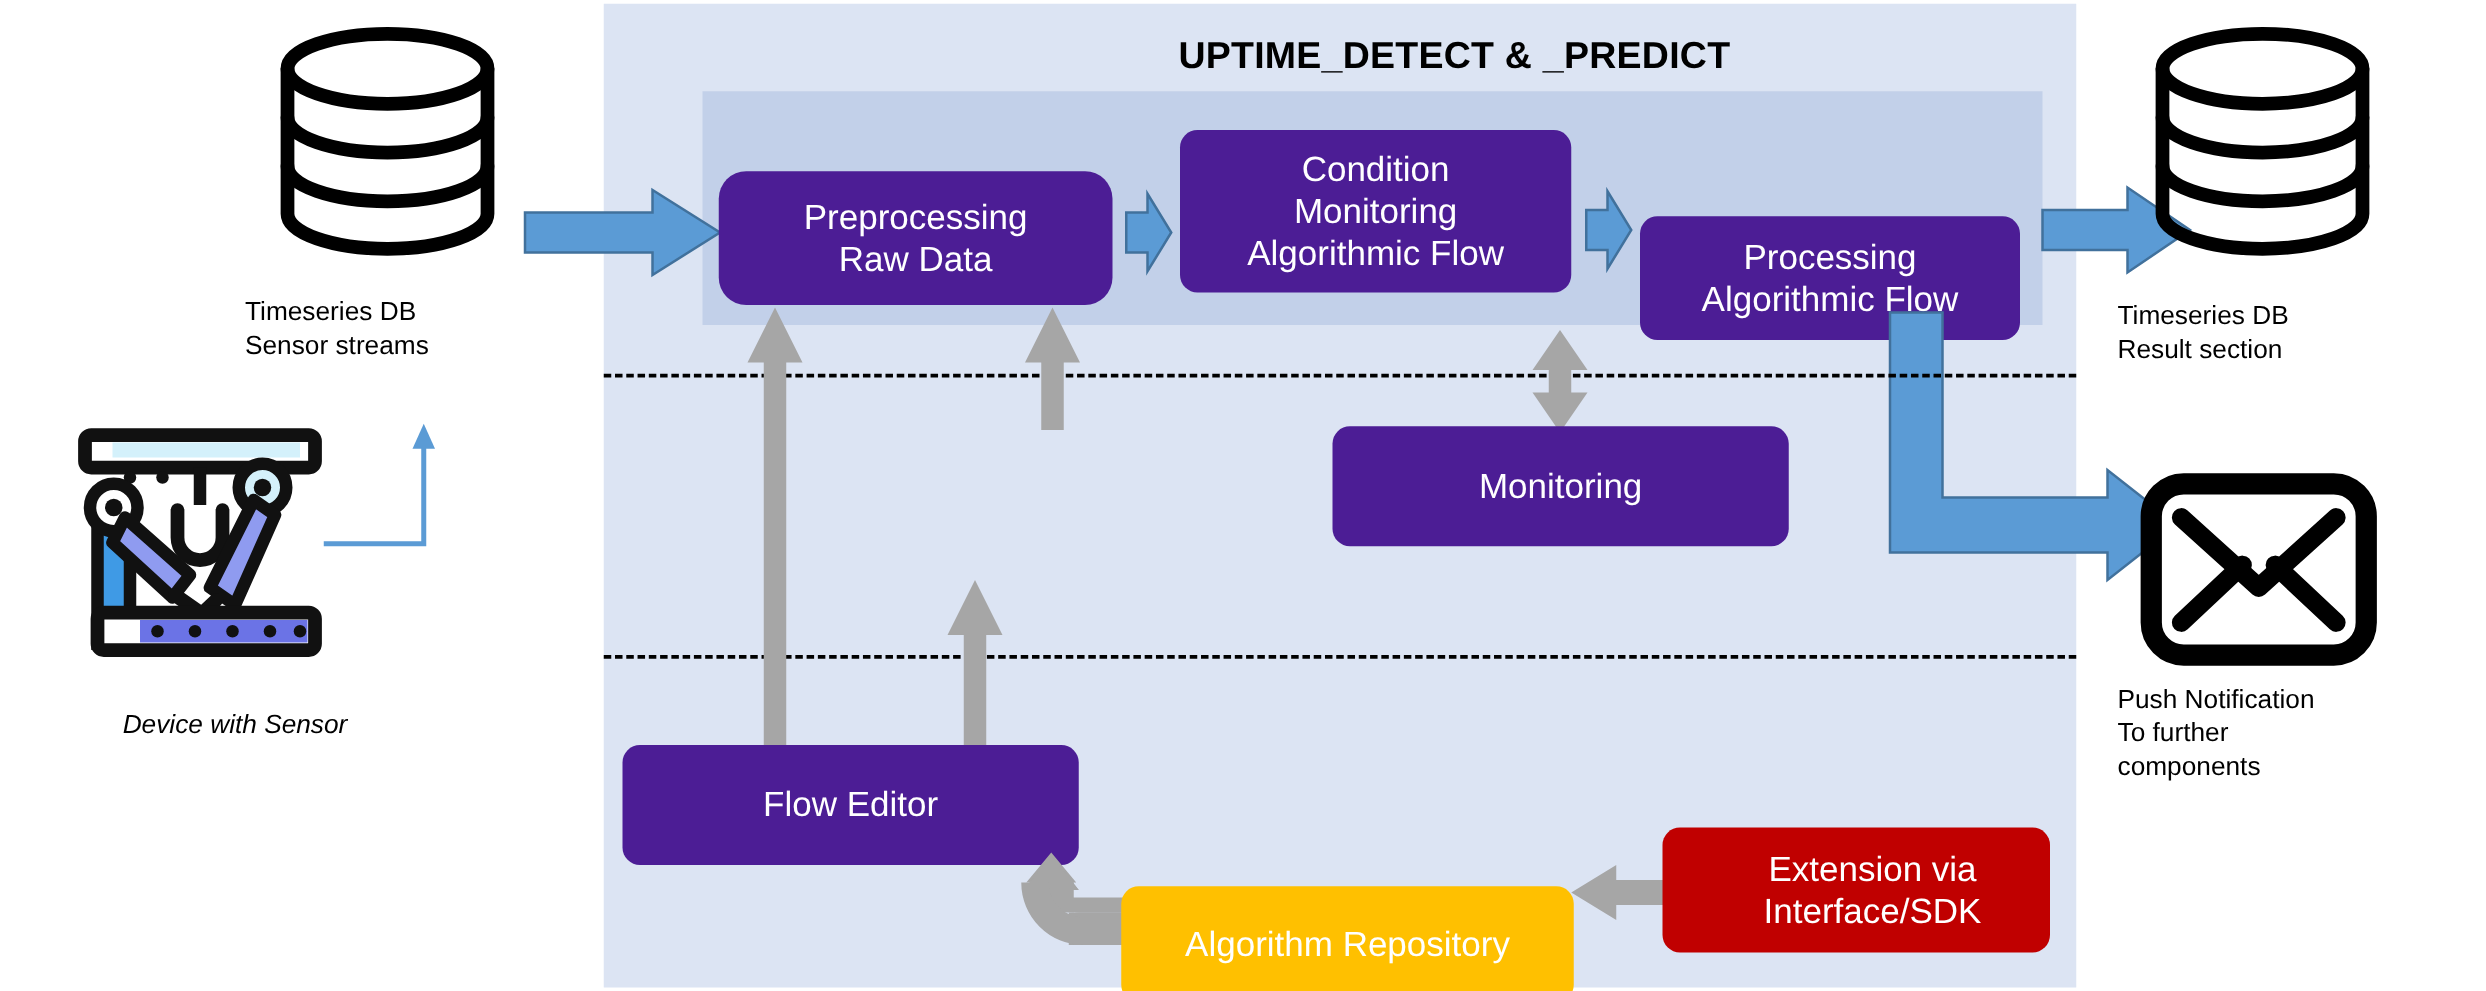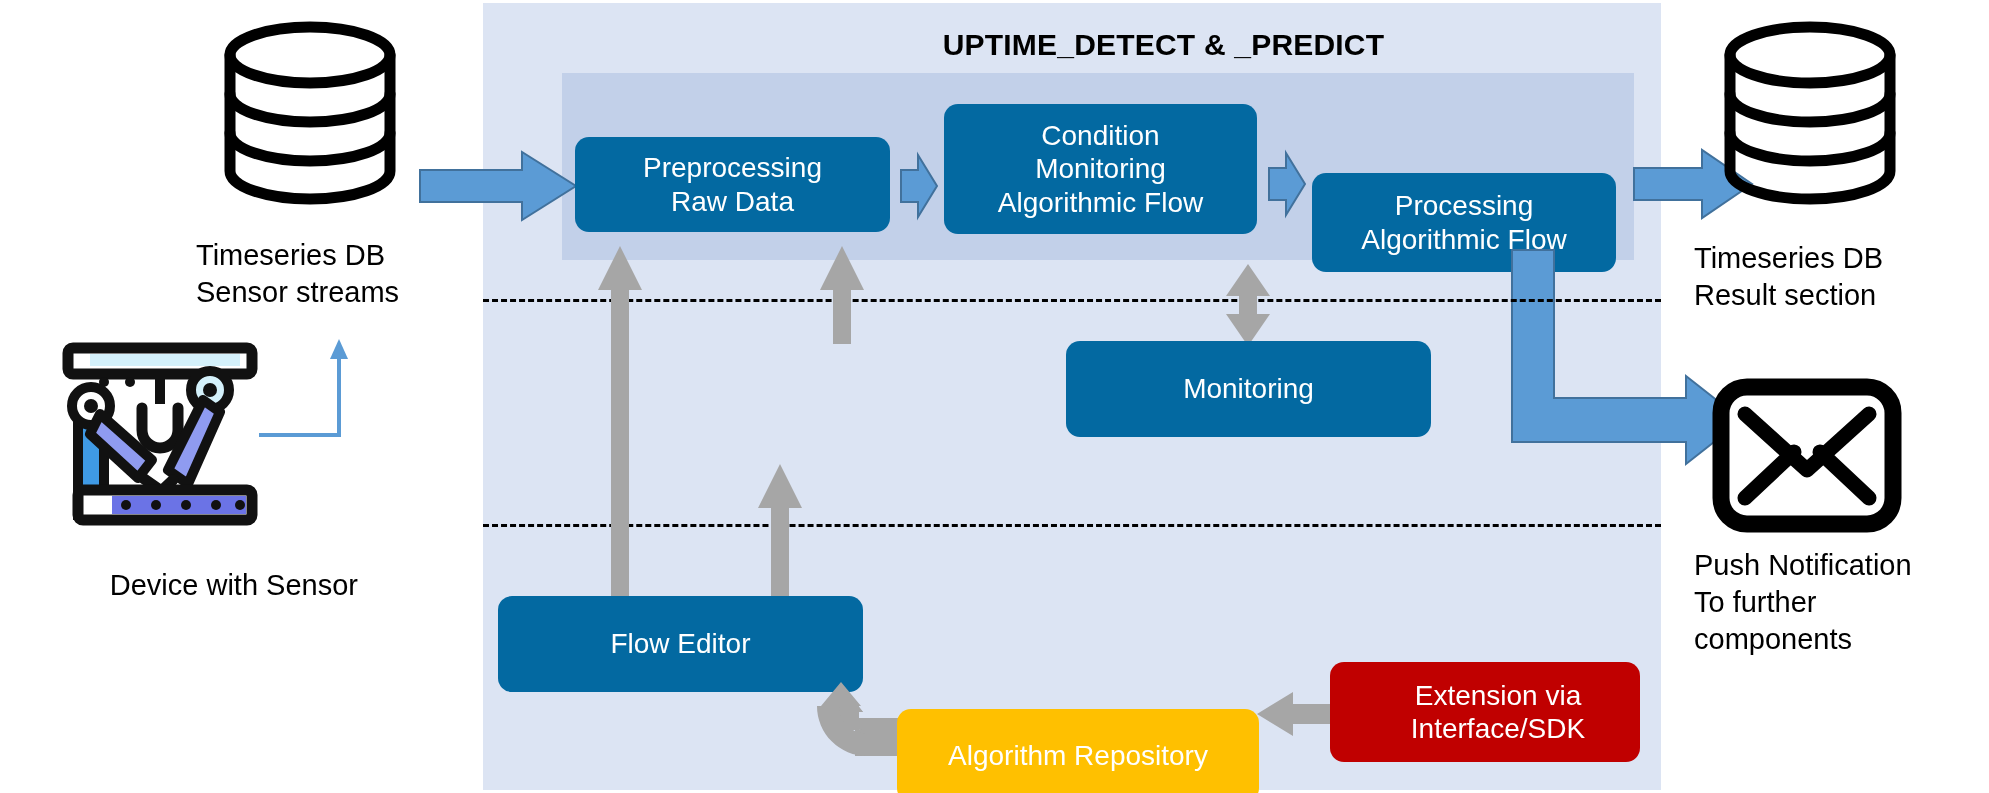--- a/index.html
+++ b/index.html
@@ -29,61 +29,61 @@
   }
 
   
   #pipeline-band{
     left:562px; top:73px; width:1072px; height:187px;
     background:#c2d0e9;
   }
 
   
   .rbox{
-    background:#0369a1;
+    background:#4c1d95;
     border-radius:14px;
     color:#ffffff;
     display:flex;
     align-items:center;
     justify-content:center;
     text-align:center;
     line-height:1.18;
     font-size:28px;
     box-sizing:border-box;
     padding:2px 8px;
   }
   .rbox.gold{background:#ffc000;}
   .rbox.red{background:#c00000;padding-left:34px;}
 
-  #box-preprocessing{ left:575px; top:137px; width:315px; height:95px; }
+  #box-preprocessing{ left:575px; top:137px; width:315px; height:107px;border-radius:22px; }
   #box-condition    { left:944px; top:104px; width:313px; height:130px; }
   #box-processing   { left:1312px; top:134px; width:304px; height:99px;margin-top:39px;}
   #box-management   { left:663px; top:341px; width:364px; height:96px; }
   #box-monitoring   { left:1066px; top:341px; width:365px; height:96px; }
   #box-floweditor   { left:498px; top:596px; width:365px; height:96px; }
   #box-algorepo     { left:897px; top:667px; width:362px; height:93px;margin-top:42px; }
   #box-extension    { left:1330px; top:662px; width:310px; height:100px; }
 
   
   .gray{fill:#a6a6a6;}
 
   
   .dashed{
     height:0; border-top:3px dashed #000000;
   }
   #dash-1{ left:483px; top:299px; width:1178px; }
   #dash-2{ left:483px; top:524px; width:1178px; }
 
   
   .outlabel{
-    font-size:29px; color:#000000; line-height:1.28;
+    font-size:21px; color:#000000; line-height:1.28;
     white-space:pre-line;
   }
   #label-db-left   { left:196px; top:237px; width:300px; text-align:left;}
-  #label-device    { left:18px;  top:567px; width:340px; text-align:right;}
+  #label-device    { left:18px;  top:567px; width:340px; text-align:center;font-style:italic;}
   #label-db-right  { left:1694px;top:240px; width:300px; text-align:left;}
   #label-push      { left:1694px;top:547px; width:300px; text-align:left;}
 
   svg{display:block; overflow:visible;}
 </style>
 </head>
 <body>
 
 <div id="canvas">
 

